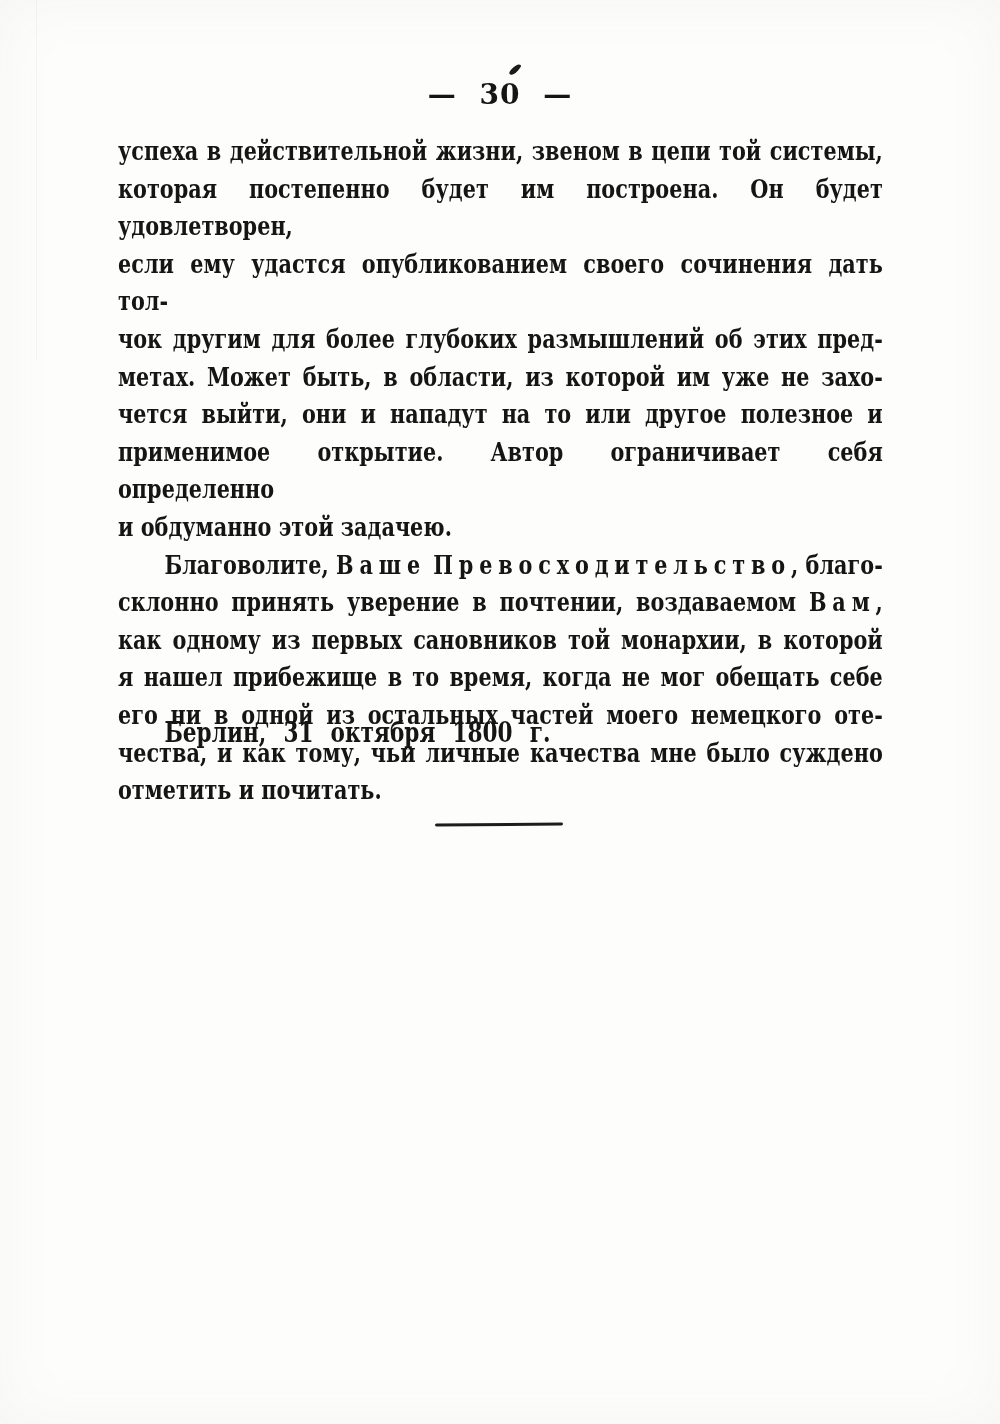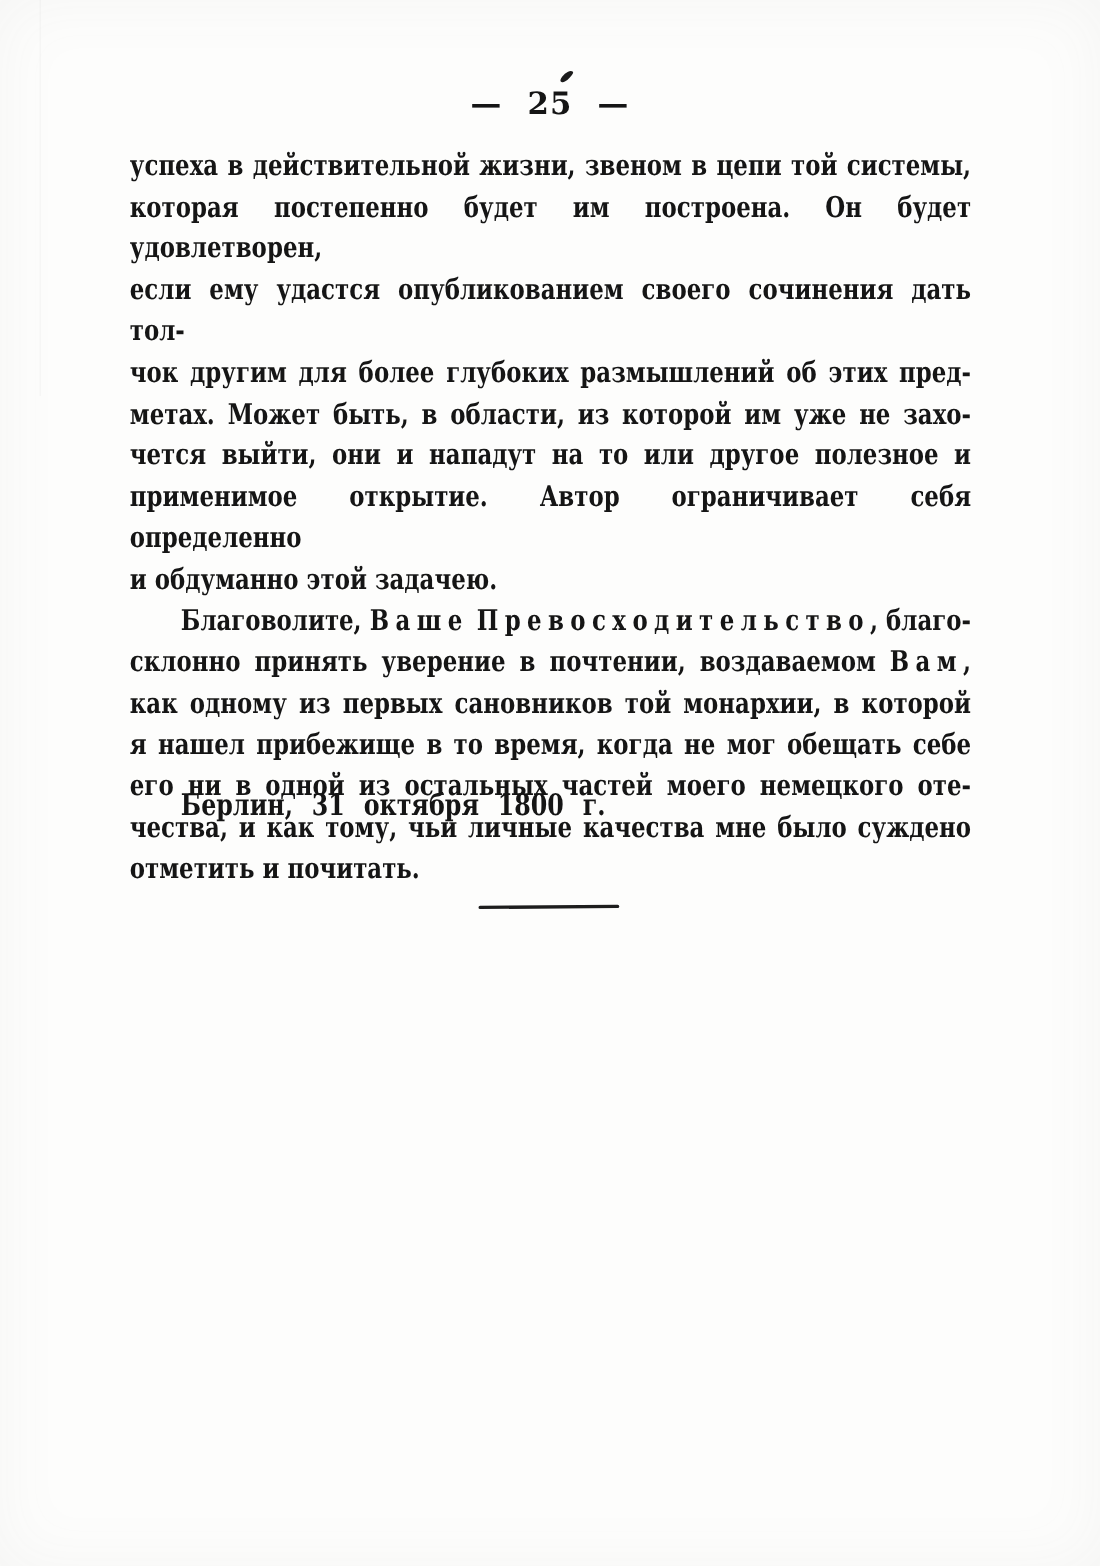--- a/index.html
+++ b/index.html
@@ -86,21 +86,21 @@
     border-radius: 2px;
     transform: rotate(-0.4deg);
   }
 </style>
 </head>
 <body>
 
 <div class="scan-page">
   <div class="scan-edge"></div>
   <div class="ink-speck"></div>
-  <div class="page-number">— 25 —</div>
+  <div class="page-number">— 30 —</div>
   <div class="text-block">
       <div class="line"><span>успеха в действительной жизни, звеном в цепи той системы,</span></div>
       <div class="line"><span>которая постепенно будет им построена. Он будет удовлетворен,</span></div>
       <div class="line"><span>если ему удастся опубликованием своего сочинения дать тол-</span></div>
       <div class="line"><span>чок другим для более глубоких размышлений об этих пред-</span></div>
       <div class="line"><span>метах. Может быть, в области, из которой им уже не захо-</span></div>
       <div class="line"><span>чется выйти, они и нападут на то или другое полезное и</span></div>
       <div class="line"><span>применимое открытие. Автор ограничивает себя определенно</span></div>
       <div class="line last"><span>и обдуманно этой задачею.</span></div>
       <div class="line indent"><span>Благоволите, </span><span class="sp">Ваше</span><span> </span><span class="sp">Превосходительство</span><span>, благо-</span></div>

